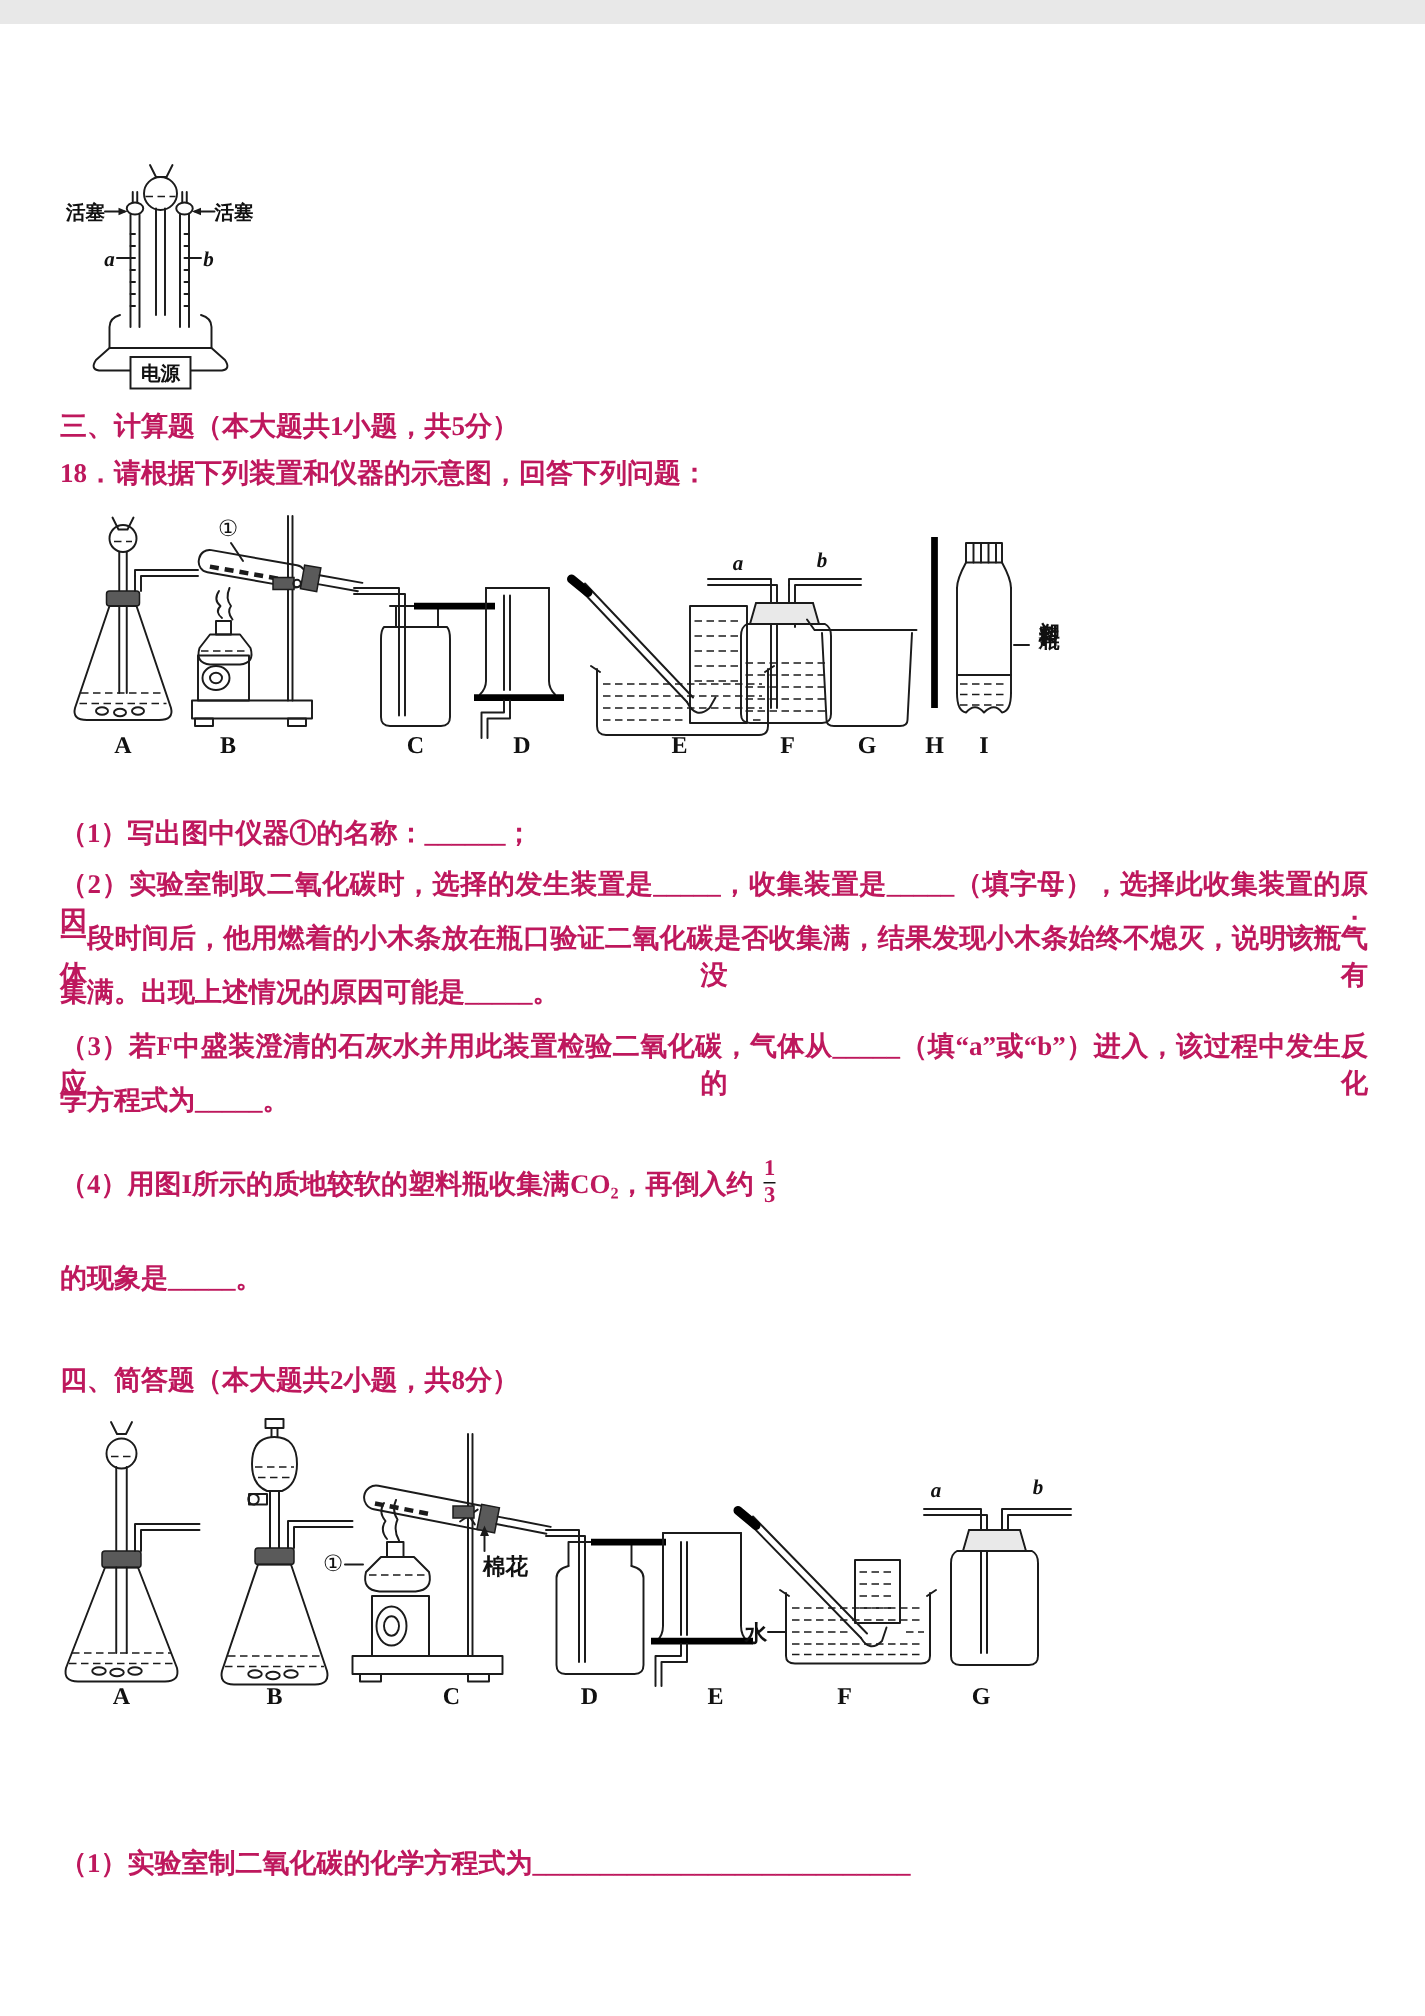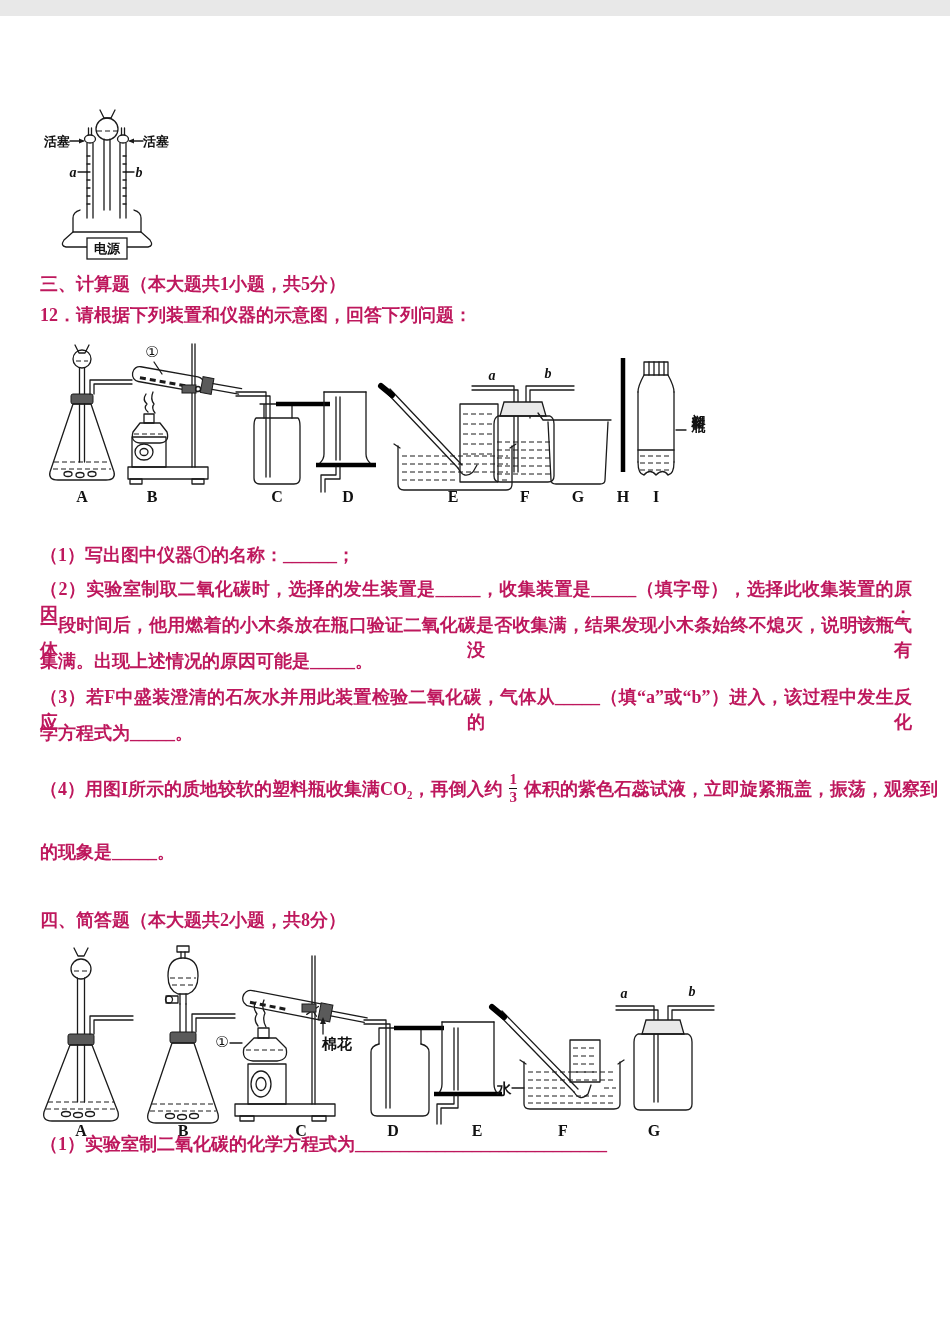--- a/index.html
+++ b/index.html
@@ -69,21 +69,21 @@
       <g>
         <path class="s" d="M40,104 Q33,106 33,112 V126 H101 V112 Q101,106 94,104"></path>
         <path class="s" d="M33,126 L24,134 Q20,140 26,141 H108 Q114,140 110,134 L101,126"></path>
       </g>
       <rect class="wh" x="47" y="132" width="40" height="21"></rect>
       <text class="zh" x="67" y="147">电源</text>
     </svg>
   </div>
 
   <div class="t" style="top:256px">三、计算题（本大题共1小题，共5分）</div>
-  <div class="t" style="top:287px">12．请根据下列装置和仪器的示意图，回答下列问题：</div>
+  <div class="t" style="top:287px">18．请根据下列装置和仪器的示意图，回答下列问题：</div>
 
   <div class="fig" style="left:40px;top:326px;width:700px;height:170px;">
     <svg width="680" height="170" viewBox="0 0 680 170">
 
       <g>
         <path class="s" d="M35,3 L39,11 H45 L49,3"></path>
         <circle class="s" cx="42" cy="17" r="9"></circle>
         <path class="dash" d="M36,19 H48"></path>
         <path class="s" d="M39.5,26 V52 M44.5,26 V52"></path>
         <rect class="dk" x="31" y="52" width="22" height="10" rx="2"></rect>
@@ -194,21 +194,20 @@
   <div class="t" style="top:633px">集满。出现上述情况的原因可能是_____。</div>
   <div class="t fill" style="top:597px">一段时间后，他用燃着的小木条放在瓶口验证二氧化碳是否收集满，结果发现小木条始终不熄灭，说明该瓶气体没有</div>
   <div class="t fill" style="top:669px">（3）若F中盛装澄清的石灰水并用此装置检验二氧化碳，气体从_____（填“a”或“b”）进入，该过程中发生反应的化</div>
   <div class="t" style="top:705px">学方程式为_____。</div>
   <div class="t p4row" style="top:741px">
     <span>（4）用图I所示的质地较软的塑料瓶收集满CO₂，再倒入约</span>
     <span class="frac">
       <span class="num">1</span>
       <span class="den">3</span>
     </span>
-    <span>体积的紫色石蕊试液，立即旋紧瓶盖，振荡，观察到</span>
   </div>
   <div class="t" style="top:824px">的现象是_____。</div>
 
   <div class="t" style="top:892px">四、简答题（本大题共2小题，共8分）</div>
 
   <div class="fig" style="left:30px;top:928px;width:690px;height:205px;">
     <svg width="690" height="205" viewBox="0 0 690 205">
 
       <g>
         <path class="s" d="M44,4 L48,12 H54 L58,4"></path>
@@ -310,15 +309,15 @@
       <text class="cap" x="51" y="192">A</text>
       <text class="cap" x="153" y="192">B</text>
       <text class="cap" x="271" y="192">C</text>
       <text class="cap" x="363" y="192">D</text>
       <text class="cap" x="447" y="192">E</text>
       <text class="cap" x="533" y="192">F</text>
       <text class="cap" x="624" y="192">G</text>
     </svg>
   </div>
 
-  <div class="t" style="top:1116px">（1）实验室制二氧化碳的化学方程式为____________________________</div>
+  <div class="t" style="top:1214px">（1）实验室制二氧化碳的化学方程式为____________________________</div>
 
 </div>
 
 </body></html>

